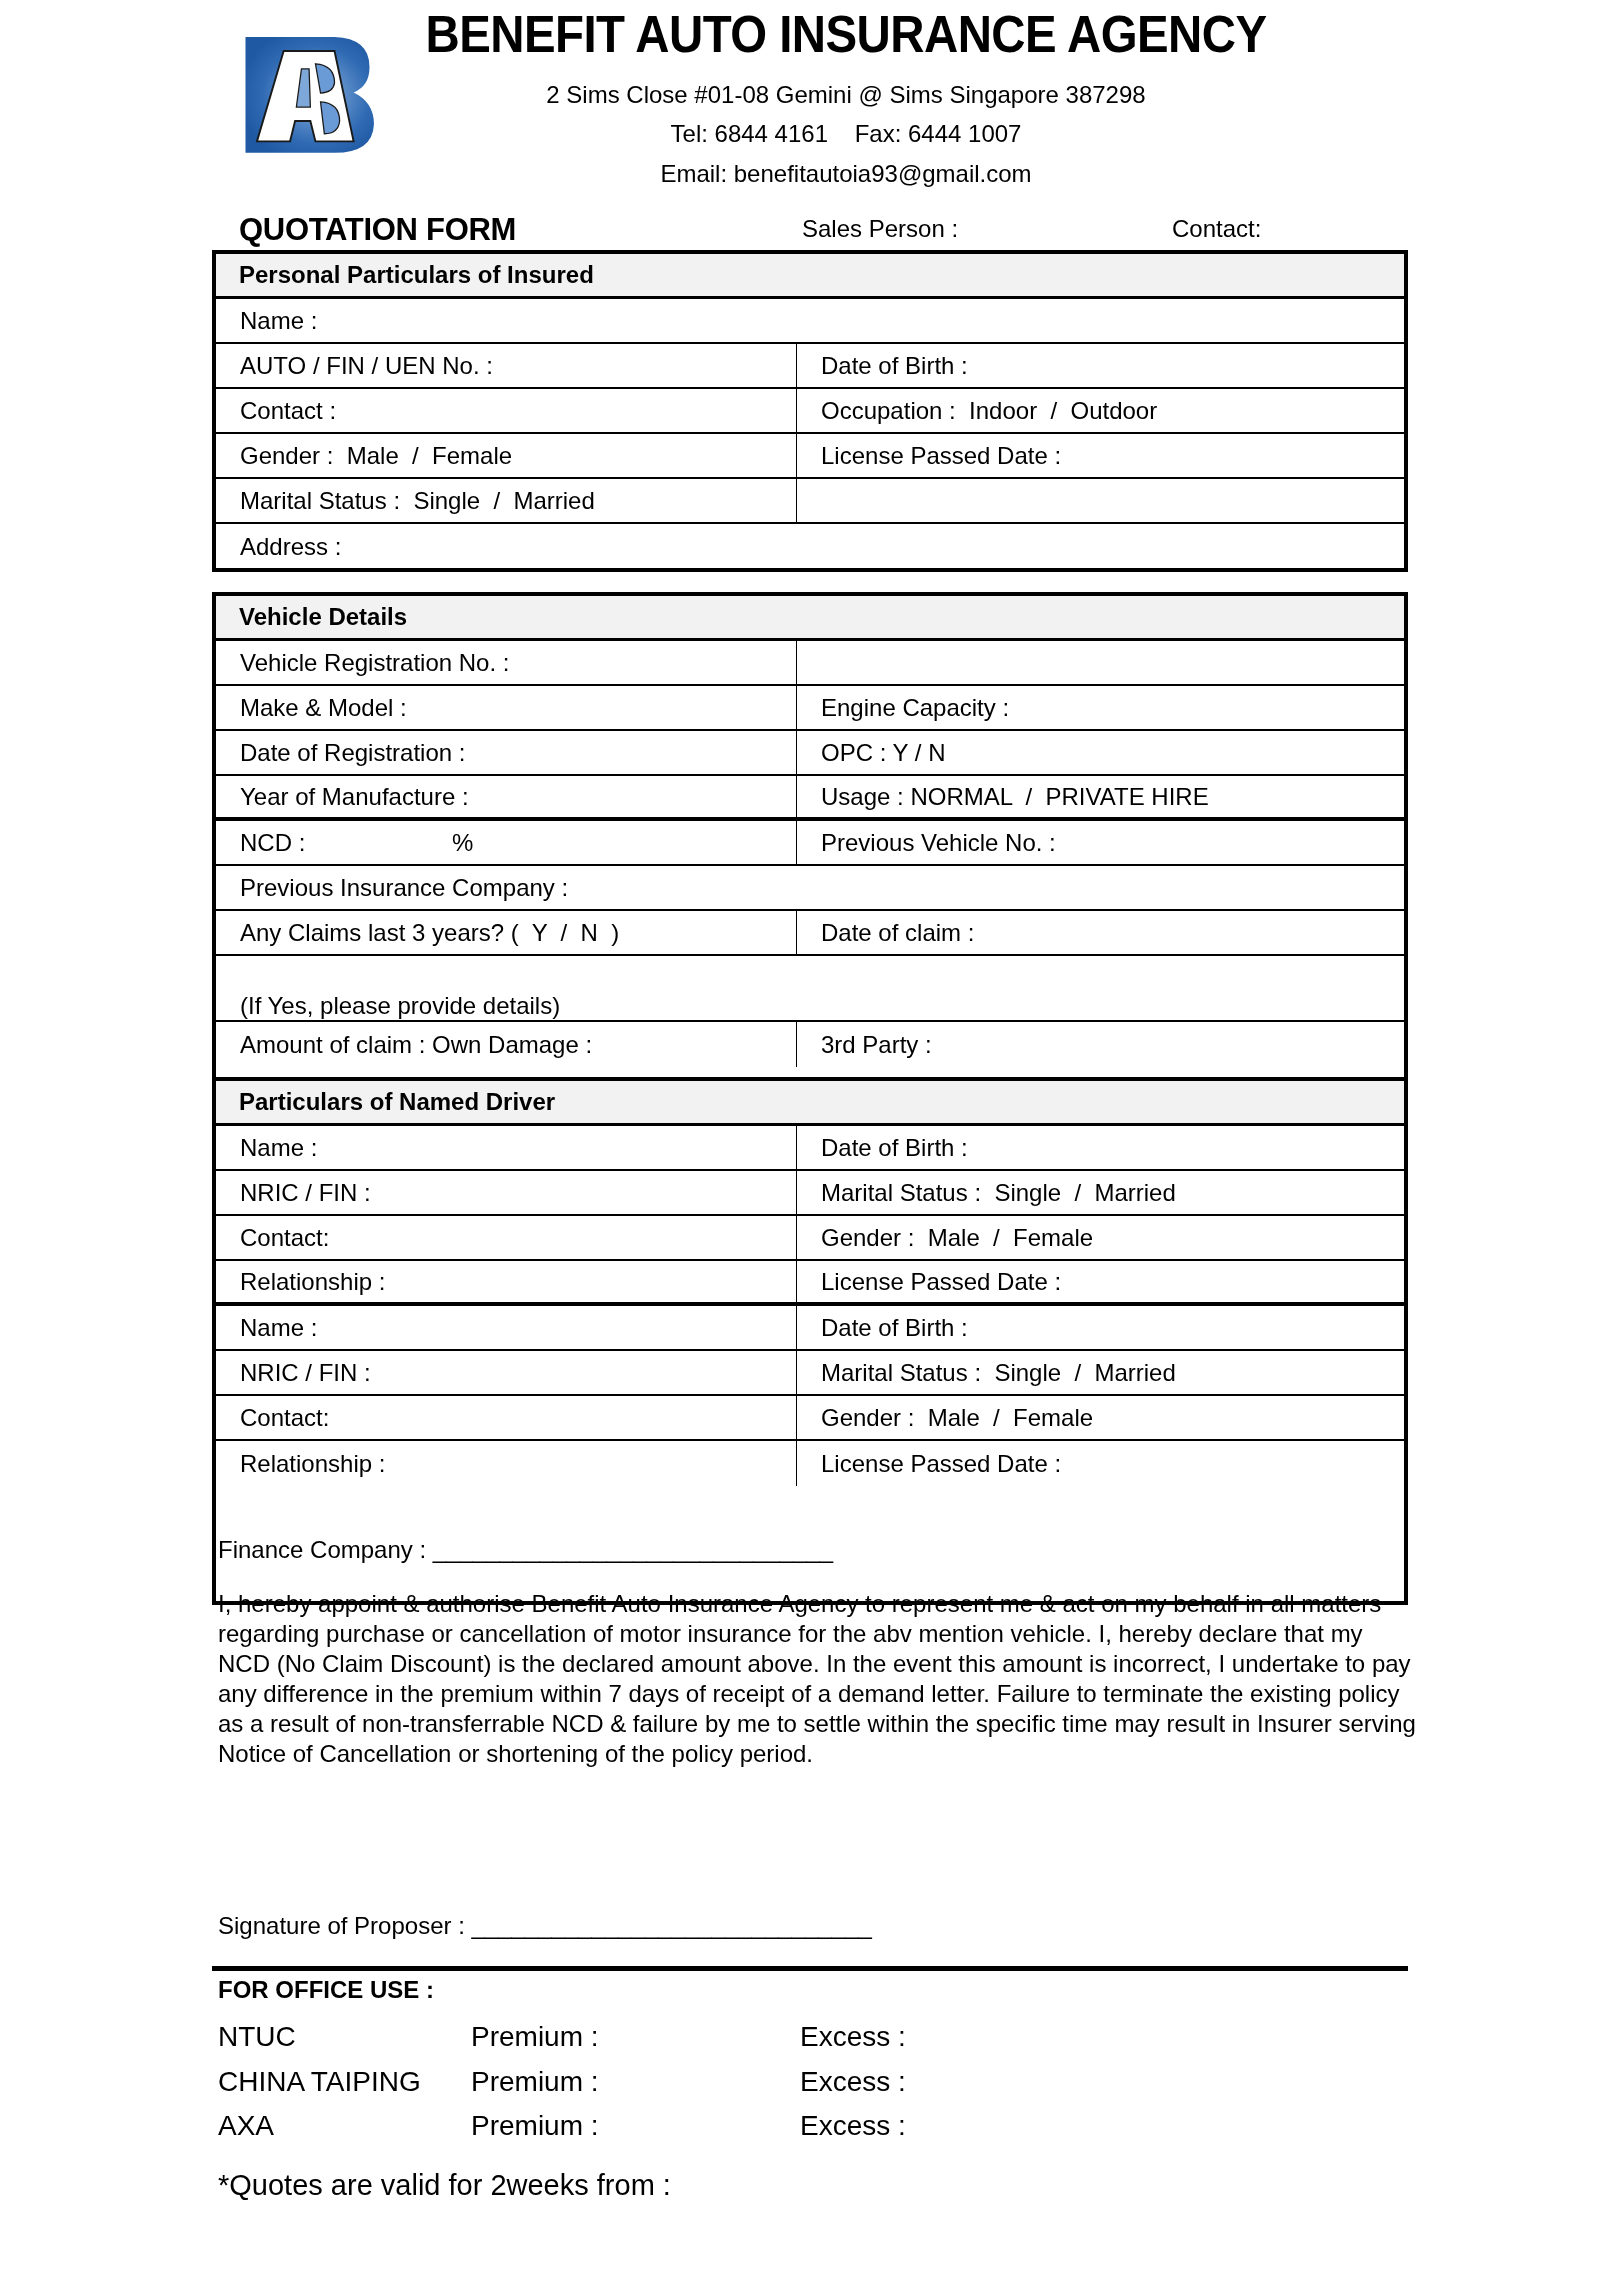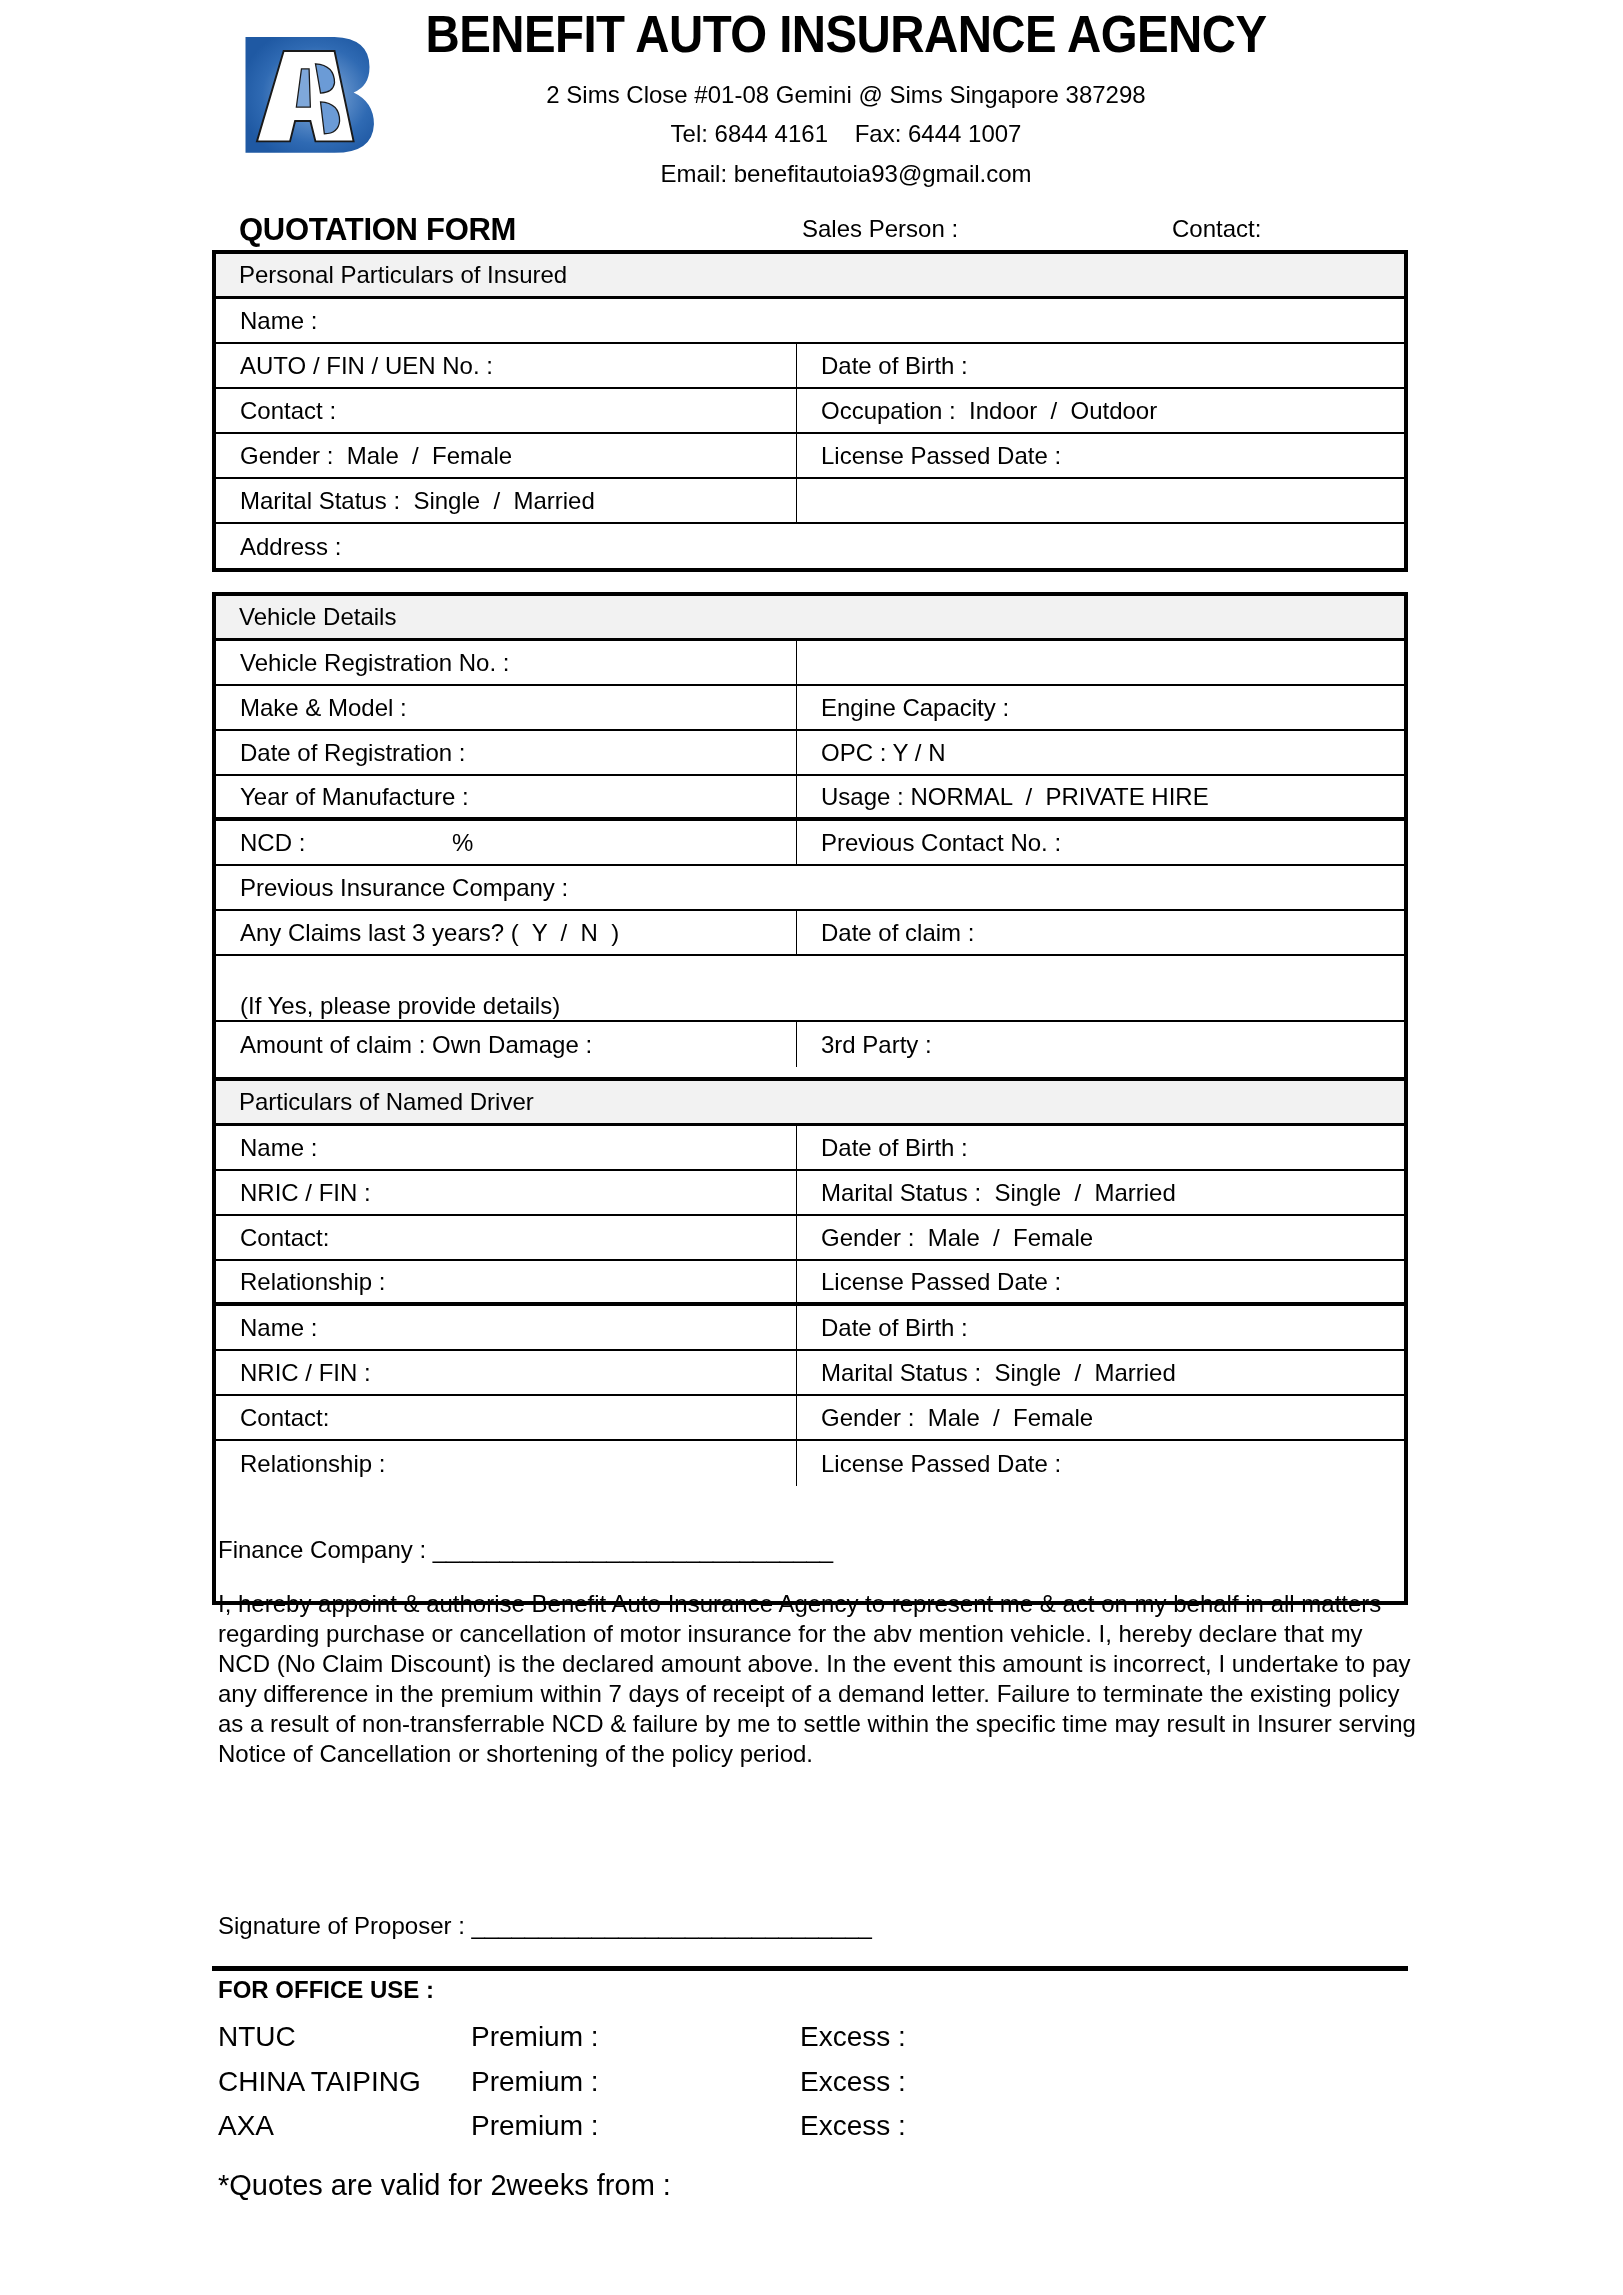--- a/index.html
+++ b/index.html
@@ -32,21 +32,21 @@
 
     
     .section {
       position: absolute; left: 212px; width: 1196px;
       border: 4.5px solid #000; box-sizing: border-box;
     }
     .sec-head {
       background: #f2f2f2; height: 45px; box-sizing: border-box;
       border-bottom: 3.8px solid #000;
       display: flex; align-items: center; padding-left: 23px;
-      font-size: 24px; font-weight: normal;
+      font-size: 24px; font-weight: bold;
     }
     .row {
       display: flex; box-sizing: border-box; height: 45px;
       border-bottom: 2.5px solid #000;
     }
     .row:last-child { border-bottom: none; }
     .row.thick { border-bottom: 4.5px solid #000; }
     .cell {
       display: flex; align-items: center; box-sizing: border-box;
       padding-left: 24px; font-size: 24px; white-space: pre;
@@ -143,21 +143,21 @@
   <div class="row">
     <div class="cell left">Date of Registration :</div>
     <div class="cell right">OPC : Y / N</div>
   </div>
   <div class="row thick">
     <div class="cell left">Year of Manufacture :</div>
     <div class="cell right">Usage : NORMAL  /  PRIVATE HIRE</div>
   </div>
   <div class="row">
     <div class="cell left">NCD :                      %</div>
-    <div class="cell right">Previous Contact No. :</div>
+    <div class="cell right">Previous Vehicle No. :</div>
   </div>
   <div class="row">
     <div class="cell full">Previous Insurance Company :</div>
   </div>
   <div class="row">
     <div class="cell left">Any Claims last 3 years? (  Y  /  N  )</div>
     <div class="cell right">Date of claim :</div>
   </div>
   <div class="row tall">
     <div class="cell full">(If Yes, please provide details)</div>

